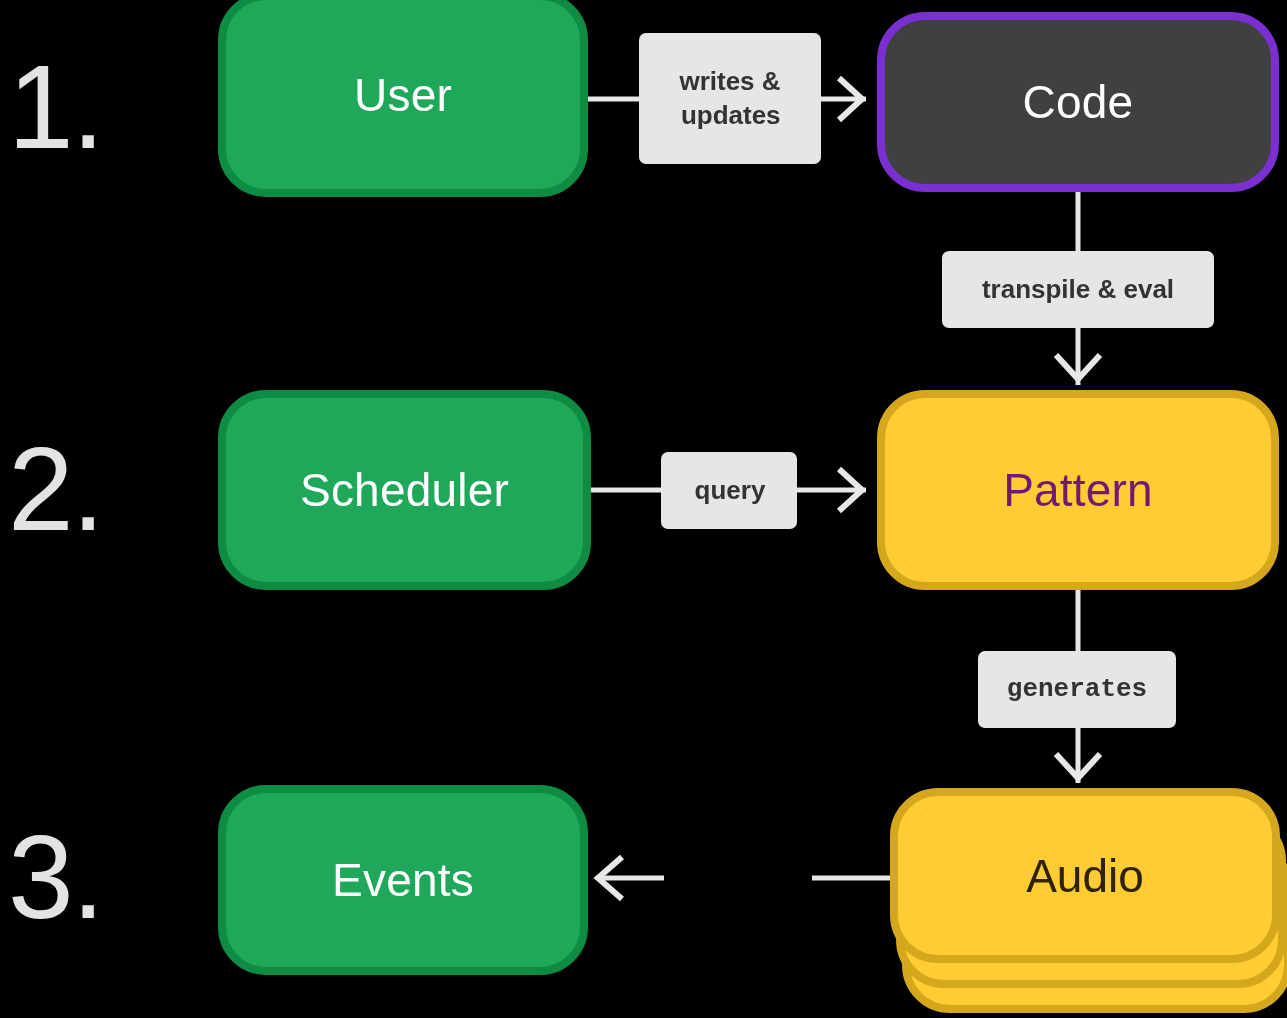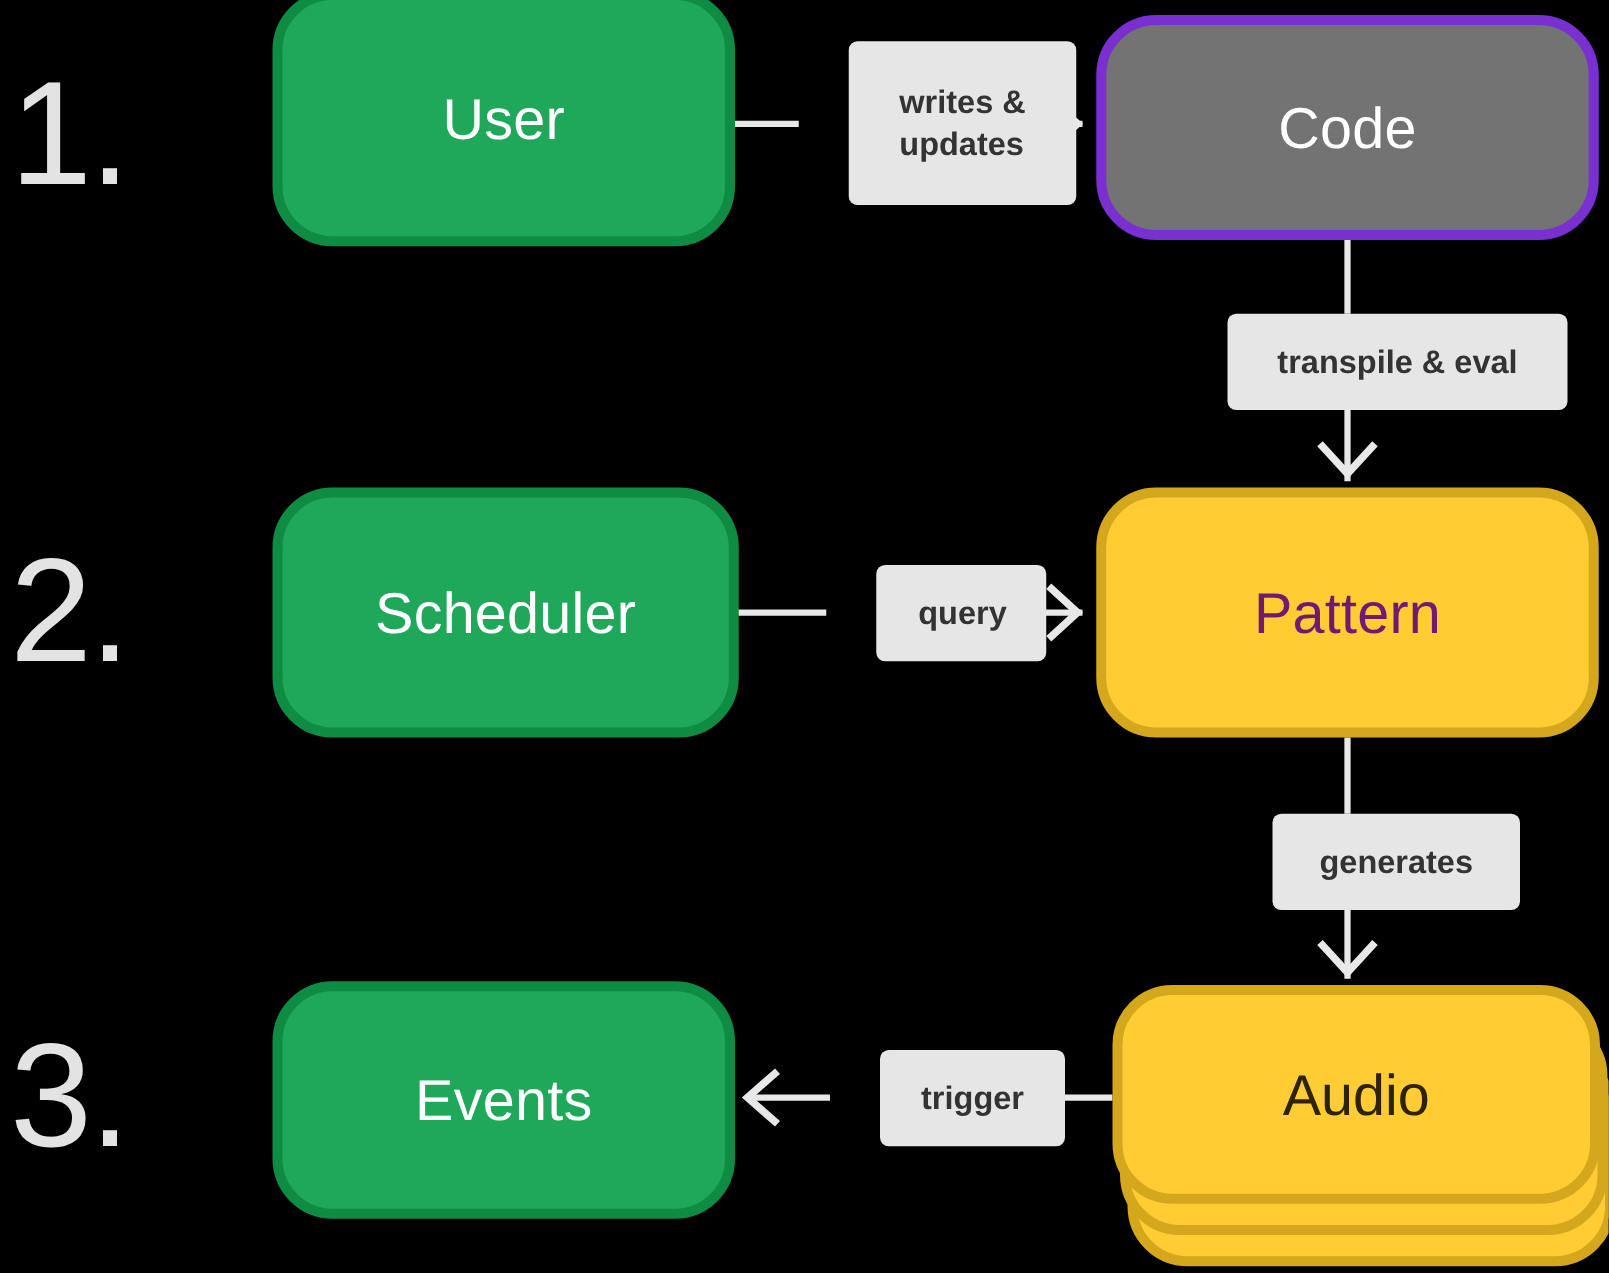--- a/index.html
+++ b/index.html
@@ -41,21 +41,21 @@
     letter-spacing: 0.2px;
   }
   .node .node-label { pointer-events: none; }
 
   .node-green {
     background: #1FA85A;
     border: 8px solid #0E8C43;
     color: #ffffff;
   }
   .node-purple {
-    background: #737373;
+    background: #404040;
     border: 8px solid #7A2FD0;
     color: #ffffff;
   }
   .node-yellow {
     background: #FFCD33;
     border: 8px solid #D4A71C;
     color: #701a75;
   }
 
   
@@ -105,25 +105,24 @@
 
   
   .edge-label {
     position: absolute;
     background: #e6e6e6;
     color: #333333;
     font-size: 26px;
     font-weight: bold;
     border-radius: 7px;
     padding: 8px 14px;
-    text-align: left;
+    text-align: right;
     line-height: 1.30;
     white-space: pre-line;
     box-sizing: border-box;
-    margin-left: 40px;
   }
 </style>
 </head>
 <body>
 
 <div id="stage">
 
   <svg class="edge-svg" viewBox="0 0 1287 1018">
 
     <g>
@@ -195,21 +194,18 @@
   </div>
 
   <div class="edge-label" style="left:942px; top:251px; width:272px; height:77px; display:flex; align-items:center; justify-content:center;">
     <span>transpile &amp; eval</span>
   </div>
 
   <div class="edge-label" style="left:661px; top:452px; width:136px; height:77px; display:flex; align-items:center; justify-content:center;padding-left:16px;">
     <span>query</span>
   </div>
 
-  <div class="edge-label" style="left:978px; top:651px; width:198px; height:77px; display:flex; align-items:center; justify-content:center;">
+  <div class="edge-label" style="left:978px; top:651px; width:198px; height:77px; display:flex; align-items:center; justify-content:center;font-family:Liberation Mono, monospace;">
     <span>generates</span>
   </div>
 
-  <div class="edge-label" style="left:664px; top:840px; width:148px; height:77px; display:flex; align-items:center; justify-content:center;">
-    <span>trigger</span>
-  </div>
 
 </div>
 
 </body></html>

